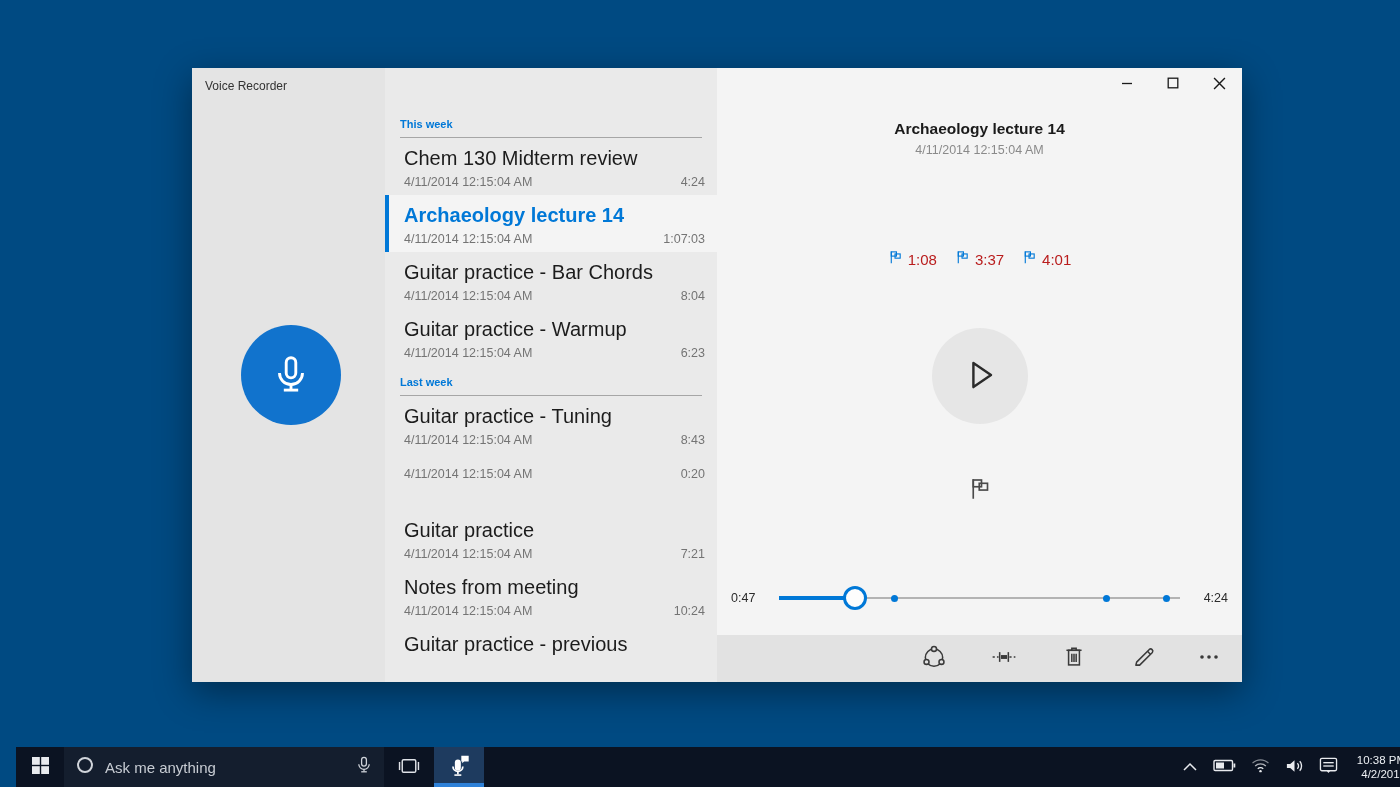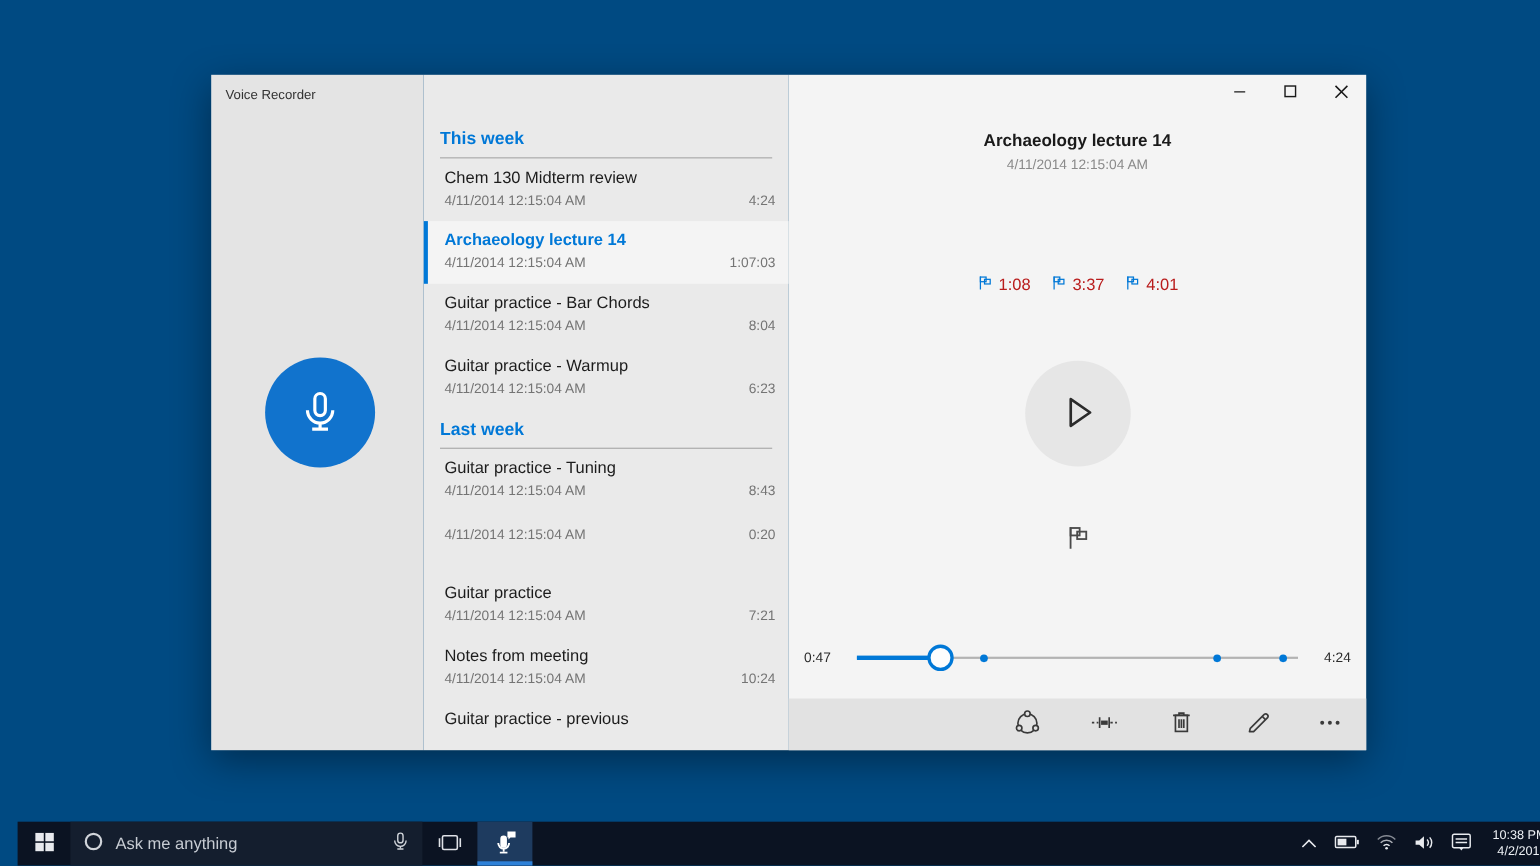--- a/index.html
+++ b/index.html
@@ -19,25 +19,25 @@
              background:transparent; border:none; cursor:default; }
 
   
   .record-btn { position:absolute; left:49px; top:257px; width:100px; height:100px;
                 border-radius:50%; background:#1173cd; border:none;
                 display:flex; align-items:center; justify-content:center; }
 
   
   .list-scroll { position:absolute; top:0; left:0; right:0; bottom:0; padding-top:50px; }
   .section-header { margin:10px 15px 0 15px; padding-bottom:7px; border-bottom:1px solid #a6a6a6;
-                    color:#0078d7; font-weight:bold; font-size:16px; }
+                    color:#0078d7; font-weight:bold; font-size:11px; }
   .section-header:first-child { margin-top:0; }
   .row { height:57px; padding:9px 12px 0 15px; border-left:4px solid transparent; }
   .row.selected { background:#f4f4f4; border-left:4px solid #0078d7; }
-  .row-title { font-size:15px; color:#1c1c1c; white-space:nowrap; overflow:hidden; }
+  .row-title { font-size:20px; color:#1c1c1c; white-space:nowrap; overflow:hidden; }
   .row.selected .row-title { color:#0078d7; font-weight:bold; }
   .row-sub { display:flex; justify-content:space-between; margin-top:5px; font-size:12.5px; color:#747474; }
 
   
   .detail-title { position:absolute; top:52px; left:0; right:0; text-align:center;
                   font-size:15.5px; font-weight:bold; color:#1a1a1a; }
   .detail-date  { position:absolute; top:75px; left:0; right:0; text-align:center;
                   font-size:12.5px; color:#8a8a8a; }
   .markers-row { position:absolute; top:182px; left:0; right:0; display:flex;
                  justify-content:center; gap:18px; }

